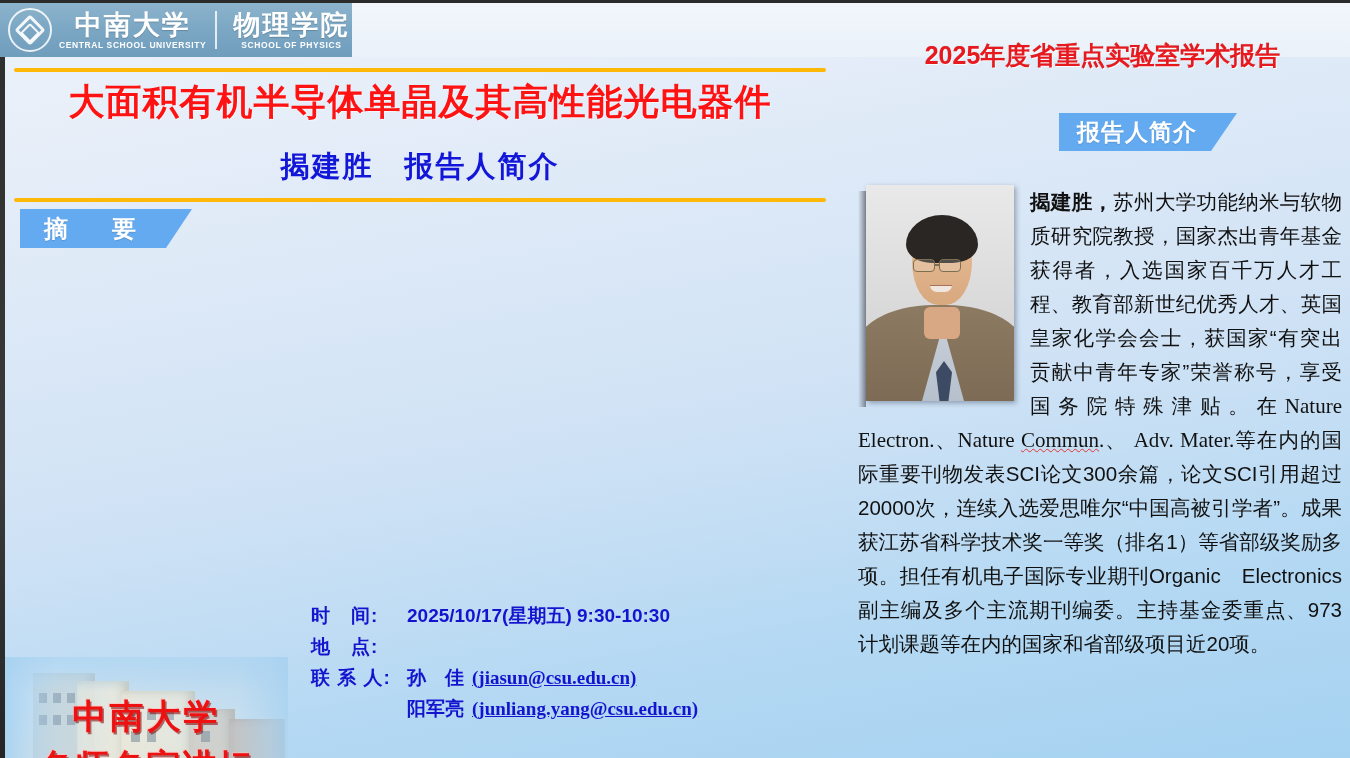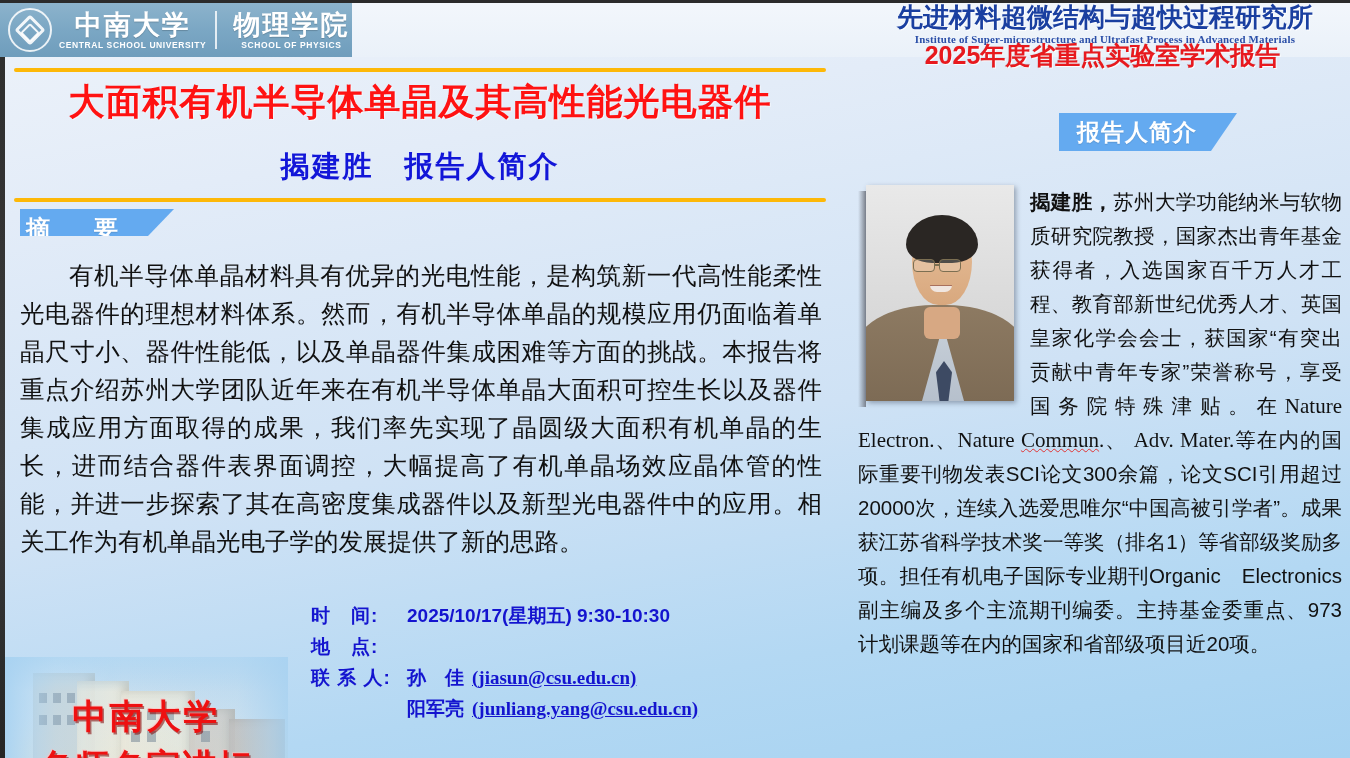--- a/index.html
+++ b/index.html
@@ -118,21 +118,21 @@
   .title-speaker {
     position: absolute; top: 90px; left: 14px; width: 812px;
     text-align: center;
     font-size: 29px; font-weight: bold; color: #1216d8;
     letter-spacing: 2px; line-height: 38px; white-space: nowrap;
   }
 
   
   .banner {
     position: relative; display: inline-block;
-    height: 27px; padding: 0 46px 0 6px;
+    height: 39px; padding: 0 46px 0 24px;
     background: #64aaf0;
     color: #ffffff; font-size: 24px; font-weight: bold;
     line-height: 39px; letter-spacing: 10px;
     clip-path: polygon(0 0, 100% 0, calc(100% - 26px) 100%, 0 100%);
     text-shadow: 0 1px 1px rgba(0,0,0,.12);
   }
   .banner-abstract-wrap { position: absolute; top: 152px; left: 20px; }
 
   .abstract-body {
     position: absolute; top: 200px; left: 12px; width: 818px;
@@ -312,42 +312,37 @@
         <div class="big">中南大学</div>
         <div class="small">CENTRAL SCHOOL UNIVERSITY</div>
       </div>
       <div class="logo-divider"></div>
       <div class="logo-cn">
         <div class="big">物理学院</div>
         <div class="small">SCHOOL OF PHYSICS</div>
       </div>
     </div>
 
-    <div class="inst-area">
-      <div class="inst-cn">先进材料超微结构与超快过程研究所</div>
-      <div class="inst-en">Institute of Super-microstructure and Ultrafast Process in Advanced Materials</div>
-    </div>
   </div>
   <div class="inst-red">2025年度省重点实验室学术报告</div>
 
   <div class="left-panel">
     <div class="edge-left"></div>
 
     <div class="rule-orange" id="rule1"></div>
 
     <div class="title-main">大面积有机半导体单晶及其高性能光电器件</div>
     <div class="title-speaker">揭建胜　报告人简介</div>
 
     <div class="rule-orange" id="rule2"></div>
 
     <div class="banner-abstract-wrap">
       <div class="banner">摘　要</div>
     </div>
 
-    <div class="abstract-body">有机半导体单晶材料具有优异的光电性能，是构筑新一代高性能柔性光电器件的理想材料体系。然而，有机半导体单晶的规模应用仍面临着单晶尺寸小、器件性能低，以及单晶器件集成困难等方面的挑战。本报告将重点介绍苏州大学团队近年来在有机半导体单晶大面积可控生长以及器件集成应用方面取得的成果，我们率先实现了晶圆级大面积有机单晶的生长，进而结合器件表界面调控，大幅提高了有机单晶场效应晶体管的性能，并进一步探索了其在高密度集成器件以及新型光电器件中的应用。相关工作为有机单晶光电子学的发展提供了新的思路。</div>
 
     <div class="details">
       <div class="detail-row">
         <span class="detail-label">时　间:</span>
         <span class="detail-value serifnum">2025/10/17(星期五) 9:30-10:30</span>
       </div>
       <div class="detail-row">
         <span class="detail-label">地　点:</span>
       </div>
       <div class="detail-row">

